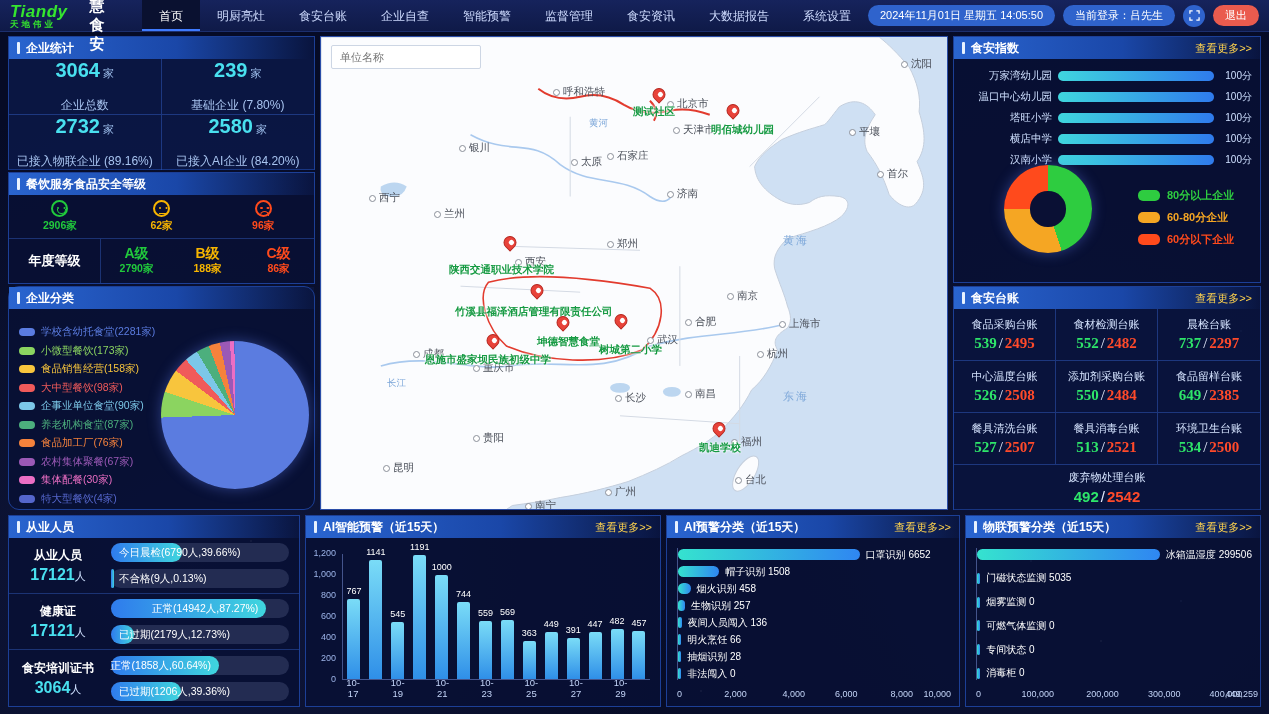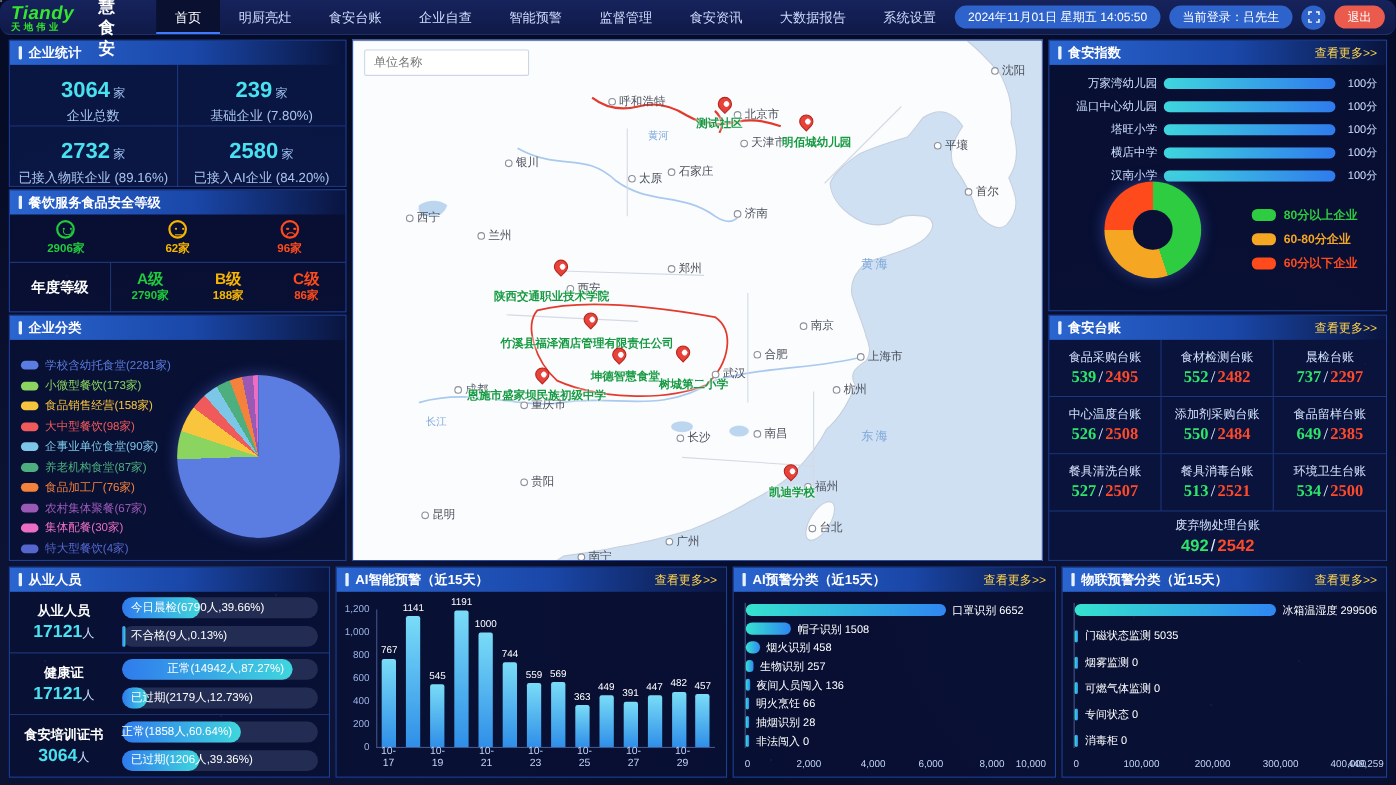--- a/index.html
+++ b/index.html
@@ -10,42 +10,42 @@
     #060b26;
     overflow:hidden;font-family:"Liberation Sans",sans-serif;color:#dfe8ff;}
   .stars{position:absolute;inset:0;pointer-events:none;}
   .stars i{position:absolute;width:2px;height:2px;border-radius:50%;background:#fff;opacity:.45;
     box-shadow: 40px 600px #fff, 120px 560px #9fc0ee, 200px 650px #fff, 90px 420px #9fc0ee,
     250px 540px #fff, 610px 640px #9fc0ee, 700px 690px #fff, 1030px 560px #9fc0ee,
     1100px 640px #fff, 1180px 600px #9fc0ee, 980px 430px #fff, 60px 250px #9fc0ee,
     150px 330px rgba(255,255,255,.6), 1240px 330px #9fc0ee, 1005px 200px rgba(255,255,255,.7);}
   
   .navbar{position:absolute;top:0;left:0;right:0;height:32px;background:linear-gradient(180deg,#16235c,#0f1a48);
-    display:flex;align-items:center;z-index:30;border-bottom:1px solid #1c2f6e;border-radius:10px;}
+    display:flex;align-items:center;z-index:30;border-bottom:1px solid #1c2f6e;}
   .logo{margin-left:10px;line-height:1;}
   .logo .t1{color:#35e52f;font-weight:bold;font-style:italic;font-size:17px;letter-spacing:.5px;}
   .logo .t2{color:#35e52f;font-size:8.5px;letter-spacing:3px;font-weight:bold;}
   .apptitle{color:#fff;font-weight:bold;font-size:15px;margin-left:22px;letter-spacing:2px;}
   .menu{display:flex;margin-left:34px;height:100%;}
   .menu .mi{padding:0 17px;line-height:32px;font-size:12px;color:#cfdcff;cursor:pointer;white-space:nowrap;}
   .menu .mi.active{background:#0a1130;color:#fff;box-shadow:inset 0 -2px 0 #3f7bff;}
   .nav-right{margin-left:auto;display:flex;align-items:center;gap:8px;margin-right:10px;}
   .pill{background:#2f63cc;border-radius:11px;color:#fff;font-size:11px;padding:3px 12px;white-space:nowrap;}
   .pill.red{background:#ea5b4e;}
   .roundbtn{width:22px;height:22px;border-radius:50%;background:#2f63cc;display:flex;align-items:center;justify-content:center;cursor:pointer;}
   
   .panel{position:absolute;background:rgba(8,16,52,.88);border:1px solid #1c3f96;}
   .phead{height:22px;background:linear-gradient(90deg,#2a65d0 0%,#1a47a8 55%,rgba(20,50,130,.15) 100%);
     display:flex;align-items:center;color:#fff;font-size:12px;font-weight:bold;padding:0 8px;}
   .phead::before{content:'';width:3px;height:12px;background:#e8f2ff;margin-right:6px;border-radius:1px;}
   .more{margin-left:auto;color:#ffd34d;font-size:11px;font-weight:normal;cursor:pointer;letter-spacing:0;}
   
   .stat-grid{display:grid;grid-template-columns:1fr 1fr;grid-template-rows:1fr 1fr;height:111px;}
   .stat-cell{border-right:1px solid rgba(45,85,180,.55);border-bottom:1px solid rgba(45,85,180,.55);
-    background:rgba(18,36,96,.35);display:flex;flex-direction:column;align-items:center;justify-content:flex-end;}
+    background:rgba(18,36,96,.35);display:flex;flex-direction:column;align-items:center;justify-content:space-between;}
   .stat-cell:nth-child(2n){border-right:none;}
   .stat-cell:nth-child(3),.stat-cell:nth-child(4){border-bottom:none;}
   .stat-num{font-size:20px;font-weight:bold;color:#49e0ef;}
   .stat-num .unit{font-size:11px;font-weight:normal;color:#9fc0ee;margin-left:3px;}
   .stat-label{font-size:12px;color:#a8c4f0;margin-top:3px;}
   
   .lv-row{display:flex;height:44px;border-bottom:1px solid rgba(45,85,180,.5);}
   .lv-row:last-child{border-bottom:none;}
   .lv-label{width:92px;display:flex;align-items:center;justify-content:center;color:#fff;font-weight:bold;
     font-size:13px;border-right:1px solid rgba(45,85,180,.5);}
@@ -222,21 +222,21 @@
           <span class="lv-count" style="color: rgb(247, 181, 0);">188家</span>
         </div>
         <div class="lv-item">
           <span class="grade" style="color: rgb(255, 74, 28);">C级</span>
           <span class="lv-count" style="color: rgb(255, 74, 28);">86家</span>
         </div>
       </div>
     </div>
   </div>
 
-  <div class="panel" style="left:8px;top:286px;width:307px;height:224px;">
+  <div class="panel" style="left:8px;top:286px;width:307px;height:224px;border-radius:11px;">
     <div class="phead">
         <span>企业分类</span>
       </div>
     <div class="cat-body">
       <div class="cat-legend">
         <div class="cat-li">
             <span class="sw" style="background: rgb(91, 124, 224);"></span>
             <span style="color: rgb(91, 124, 224);">学校含幼托食堂(2281家)</span>
           </div>
         <div class="cat-li">

